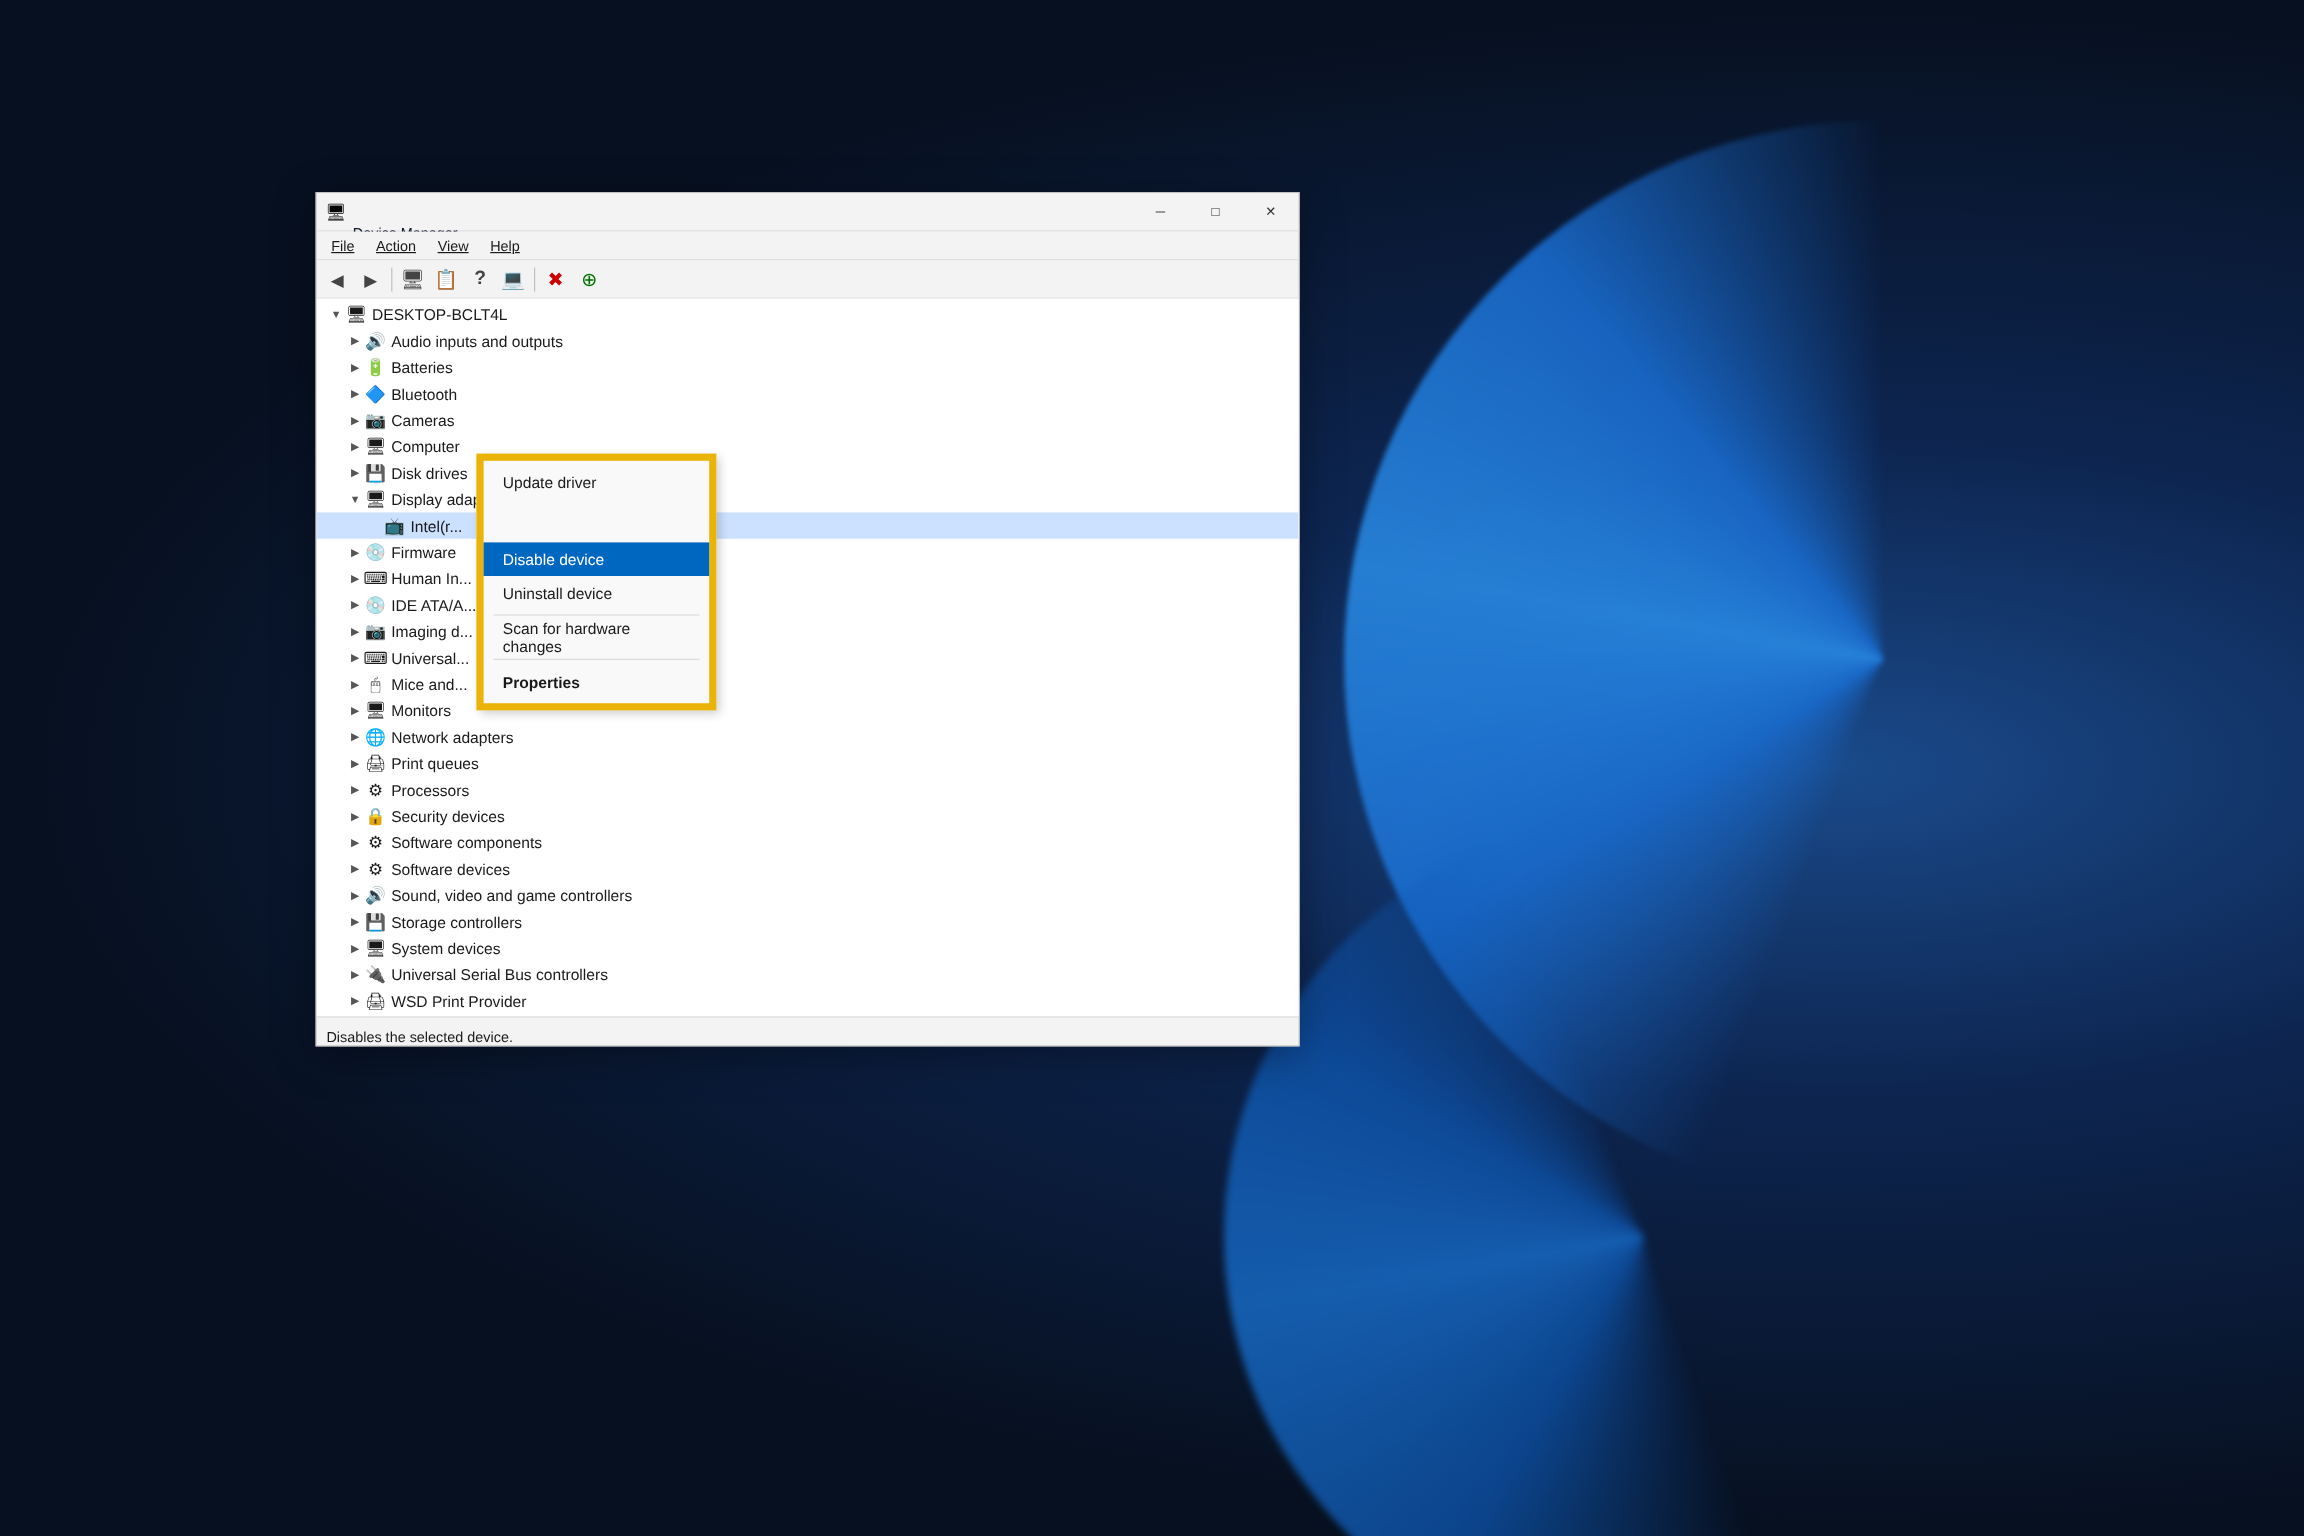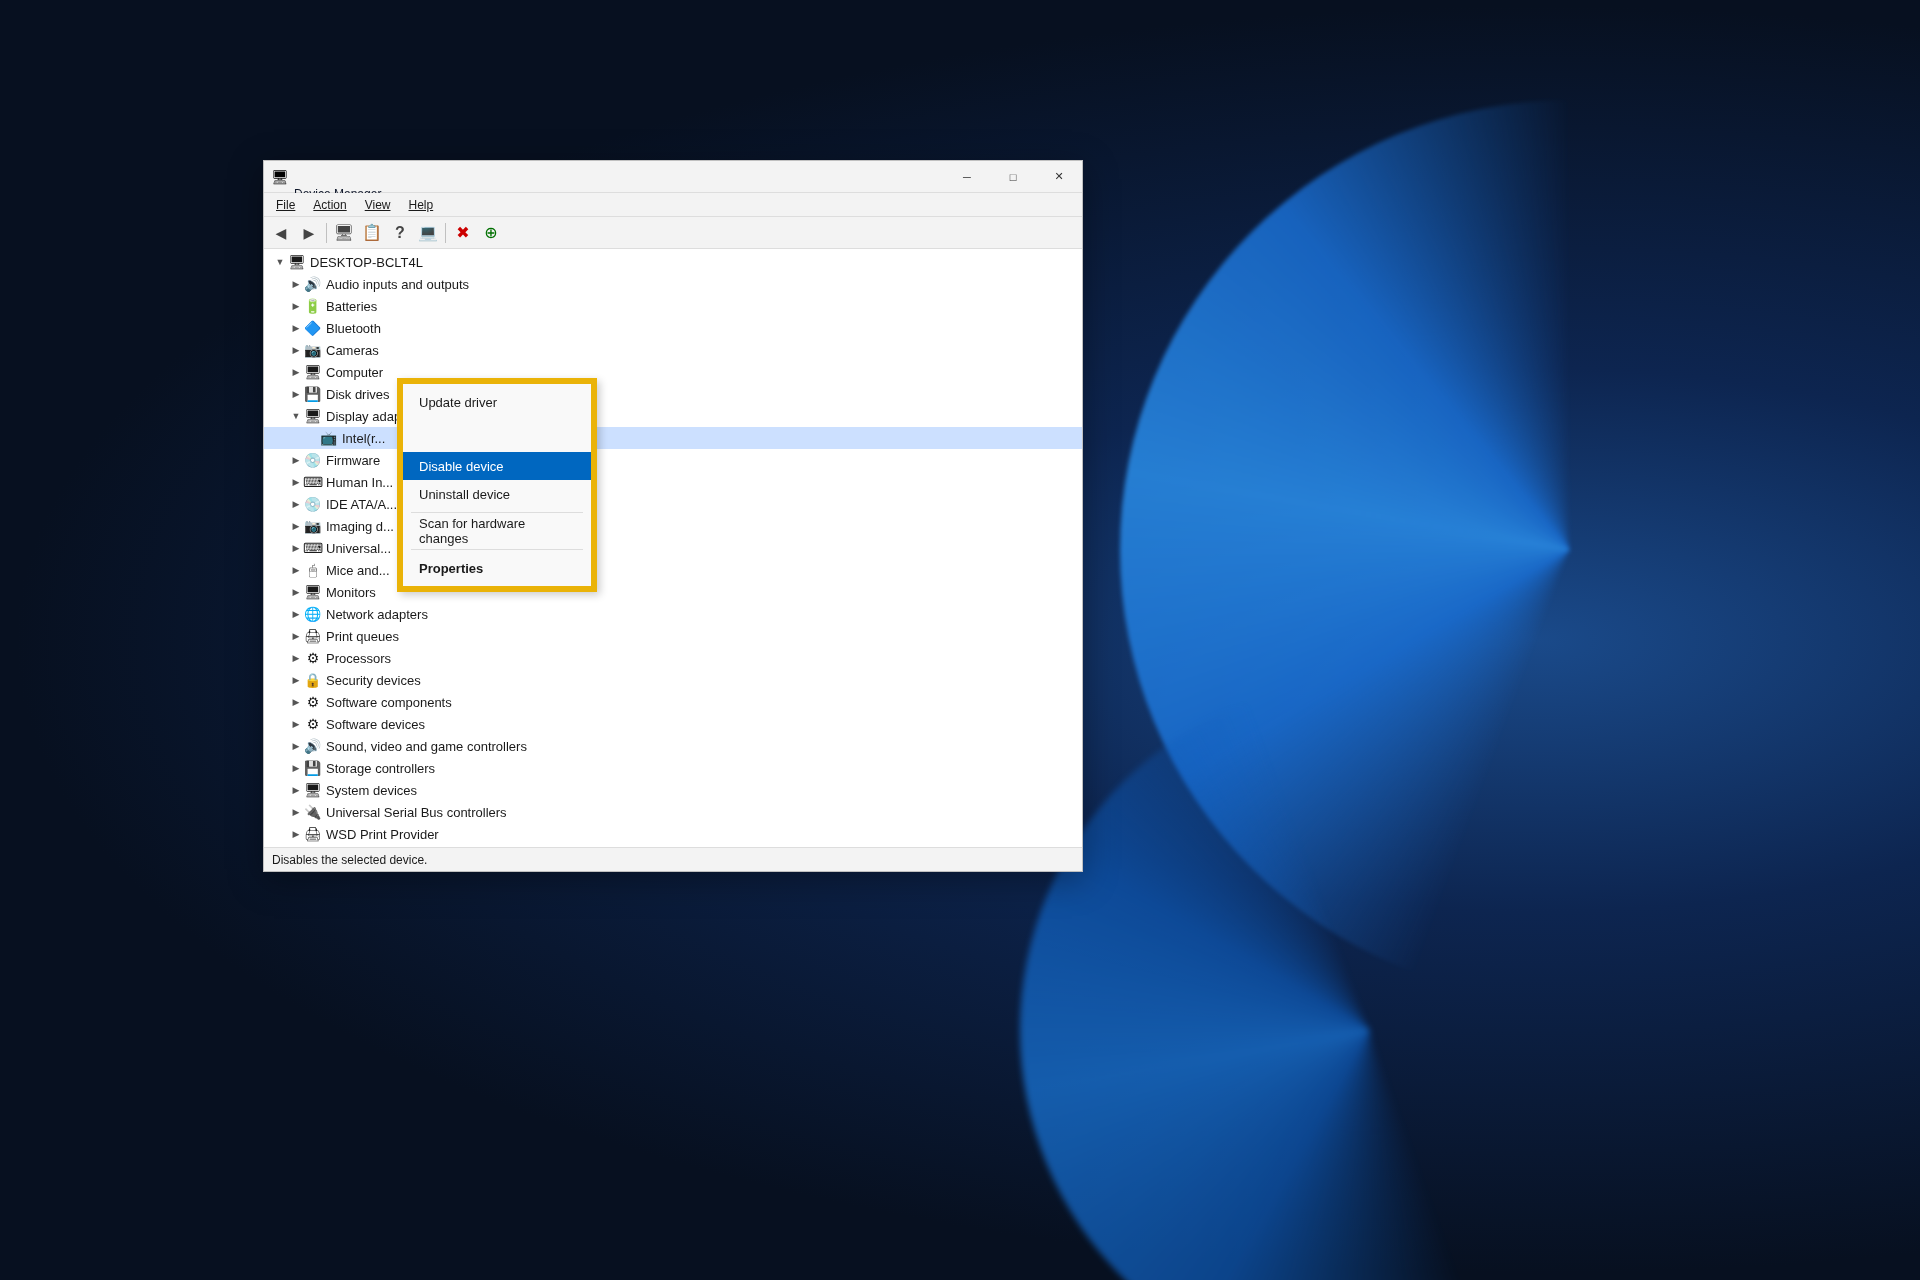--- a/index.html
+++ b/index.html
@@ -231,21 +231,21 @@
       background: #ddd;
       margin: 4px 8px;
     }
 
     
     .statusbar {
       height: 24px;
       background: #f3f3f3;
       border-top: 1px solid #ddd;
       display: flex;
-      align-items: center;
+      align-items: flex-end;
       padding: 0 8px;
       font-size: 12px;
       color: #1a1a1a;
     }
   </style>
 </head>
 <body>
 
 <div class="wallpaper"></div>
 

